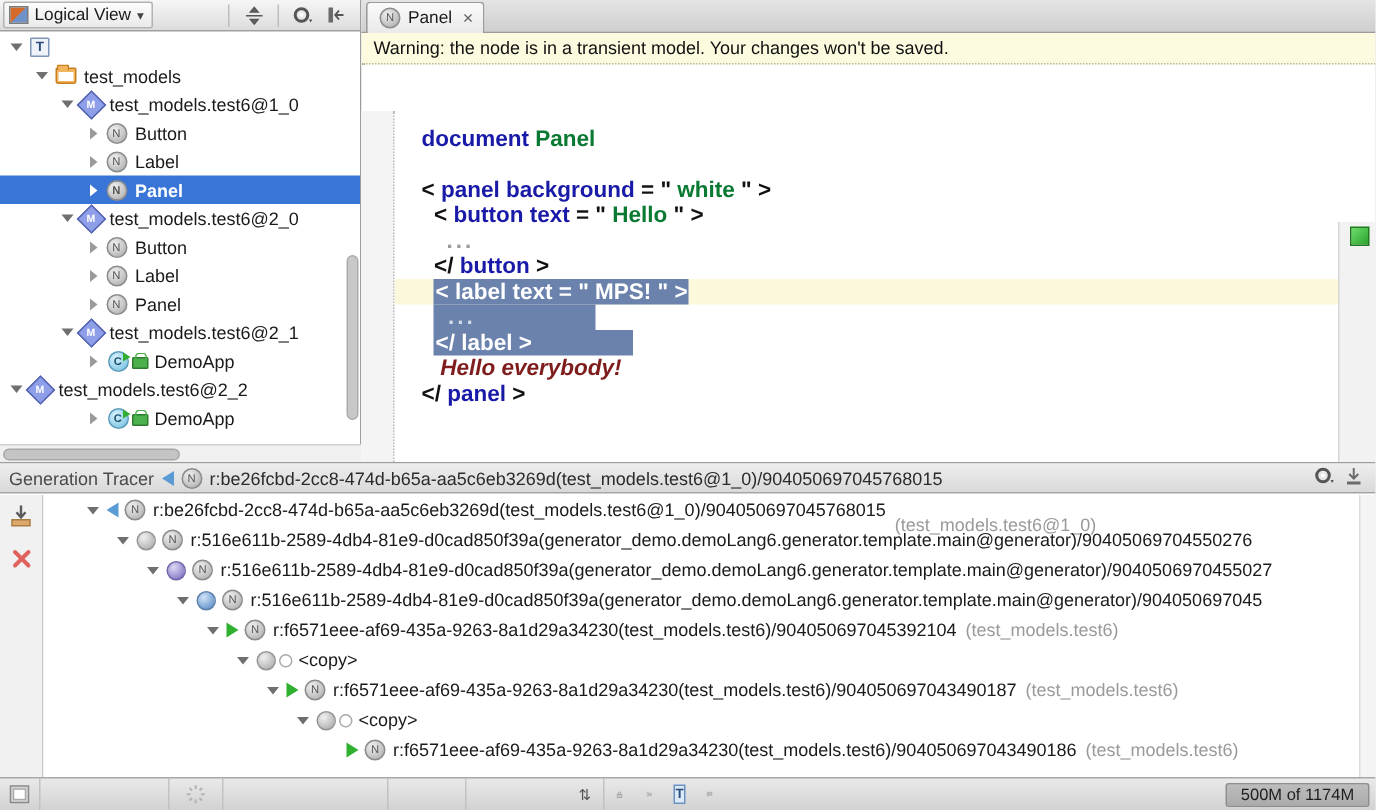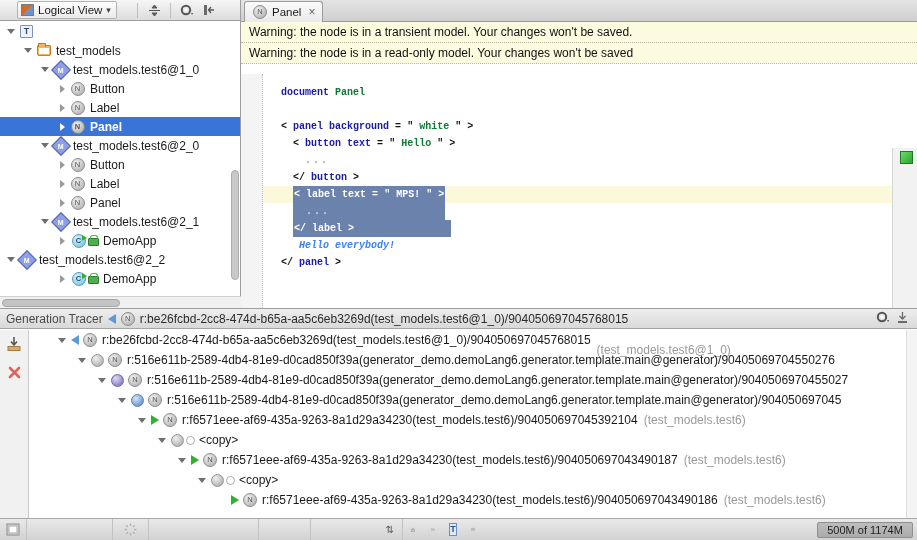--- a/index.html
+++ b/index.html
@@ -18,21 +18,21 @@
   #left-panel {
     position: absolute; left: 0; top: 0; width: 241px; height: 308px;
     background: #fff;
     border-right: 1px solid #9e9e9e;
   }
   #lv-toolbar {
     height: 21px; width: 100%;
     display: flex; align-items: center;
     border-bottom: 1px solid #a0a0a0;
     background: linear-gradient(to bottom, #f6f6f6, #dcdcdc);
-    padding: 0 17px;
+    padding: 0 2px;
   }
   #lv-combo {
     display: flex; align-items: center; gap: 4px;
     height: 18px; padding: 0 5px 0 3px;
     border: 1px solid #b4b4b4; border-radius: 2px;
     background: linear-gradient(to bottom, #fdfdfd, #eaeaea);
     font-size: 11.5px;
   }
   .lv-sep { width:1px; height:15px; background:#bdbdbd; margin:0 4px; }
   #lv-tools { margin-left: auto; display: flex; align-items: center; gap: 2px; padding-right: 4px; }
@@ -108,34 +108,34 @@
   .tab .close-x{color:#666;font-size:12px;line-height:1;padding-left:2px;}
 
   .warnbar{
     background:#fcfbdf;font-size:12px;padding:3px 0 3px 8px;color:#111;
     border-bottom:1px dotted #b9b9a0;
   }
   #code-wrap{position:absolute;left:0;right:0;top:74px;bottom:0;background:#fff;display:flex;}
   #gutter{width:22px;background:#f4f4f4;border-right:1px dotted #bdbdbd;}
   #code{
     flex:1;position:relative;overflow:hidden;
-    font-family:Liberation Mono, monospace;
-    font-size:10px;font-weight:bold;line-height:17px;padding-top:10px;
+    font-family:Liberation Sans, sans-serif;
+    font-size:15px;font-weight:bold;line-height:17px;padding-top:10px;
   }
   .cline{height:17px;white-space:pre;padding-left:18px;}
   .kw{color:#1a1aa8;}
   .nm{color:#0a7a32;}
   .pl{color:#111;}
   .op{color:#111;}
   .dots{color:#9a9a9a;letter-spacing:2px;}
   .cline.hl{background:#fbf8dc;}
   .selblk{background:#6b82ad;color:#fff;display:inline-block;padding:0 1px;}
   .selblk .kw,.selblk .nm,.selblk .op,.selblk .pl{color:#fff;}
   .selblk .dots{color:#d6dce8;}
-  .italicline{color:#3b82f6;font-style:italic;font-weight:bold;}
+  .italicline{color:#7f1d1d;font-style:italic;font-weight:bold;}
   #editor-markers{position:absolute;right:0;top:74px;width:25px;bottom:0;background:#f2f2f2;border-left:1px solid #d6d6d6;}
   #marker-ok{position:absolute;right:4px;top:3px;width:13px;height:13px;background:linear-gradient(to bottom right,#6ddc6d,#2ba32b);border:1px solid #1d7a1d;}
 
   
   #tracer{position:absolute;left:0;top:308px;right:0;bottom:22px;background:#fff;border-top:1px solid #9e9e9e;}
   #tracer-head{
     height:20px;display:flex;align-items:center;gap:5px;padding:0 4px 0 6px;
     background:linear-gradient(to bottom,#eeeeee,#d9d9d9);border-bottom:1px solid #a5a5a5;
     font-size:12px;color:#3a3a3a;white-space:nowrap;overflow:hidden;
   }
@@ -370,21 +370,20 @@
   <div id="editor-panel">
     <div id="tabstrip">
       <div class="tab">
         <span class="ic-N">N</span>
         <span>Panel</span>
         <span class="close-x">×</span>
       </div>
     </div>
 
     <div class="warnbar">Warning: the node is in a transient model. Your changes won't be saved.</div>
-    <div class="warnbar">Warning: the node is in a read-only model. Your changes won't be saved</div>
 
     <div id="code-wrap">
       <div id="gutter"></div>
       <div id="code">
 
         <div class="cline"><span class="kw">document</span><span class="pl"> </span><span class="nm">Panel</span></div>
 
         <div class="cline">&nbsp;</div>
 
         <div class="cline"><span class="op">&lt;</span><span class="pl"> </span><span class="kw">panel</span><span class="pl"> </span><span class="kw">background</span><span class="pl"> </span><span class="op">=</span><span class="pl"> </span><span class="op">"</span><span class="pl"> </span><span class="nm">white</span><span class="pl"> </span><span class="op">"</span><span class="pl"> </span><span class="op">&gt;</span></div>

